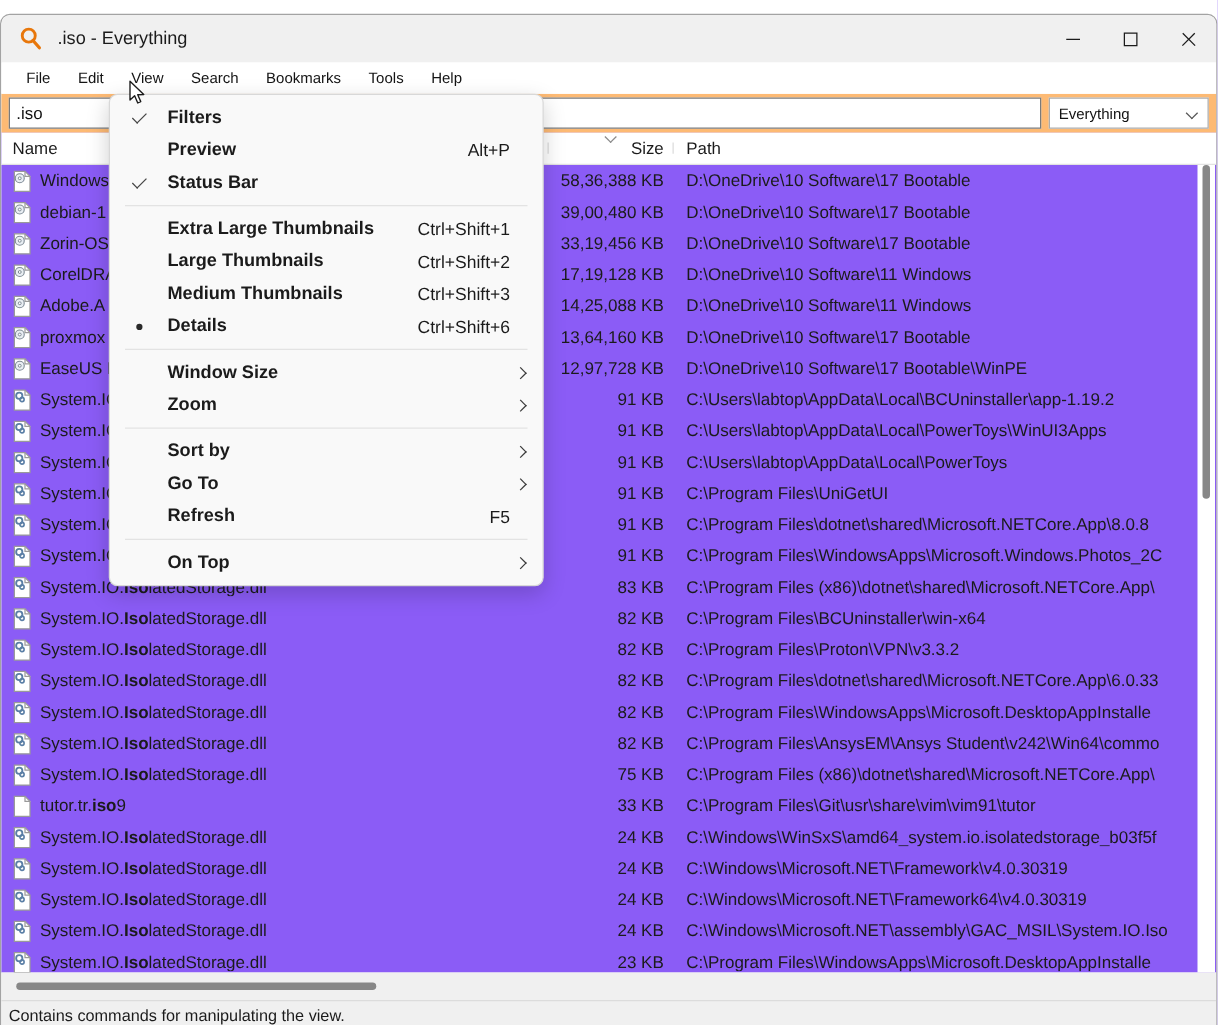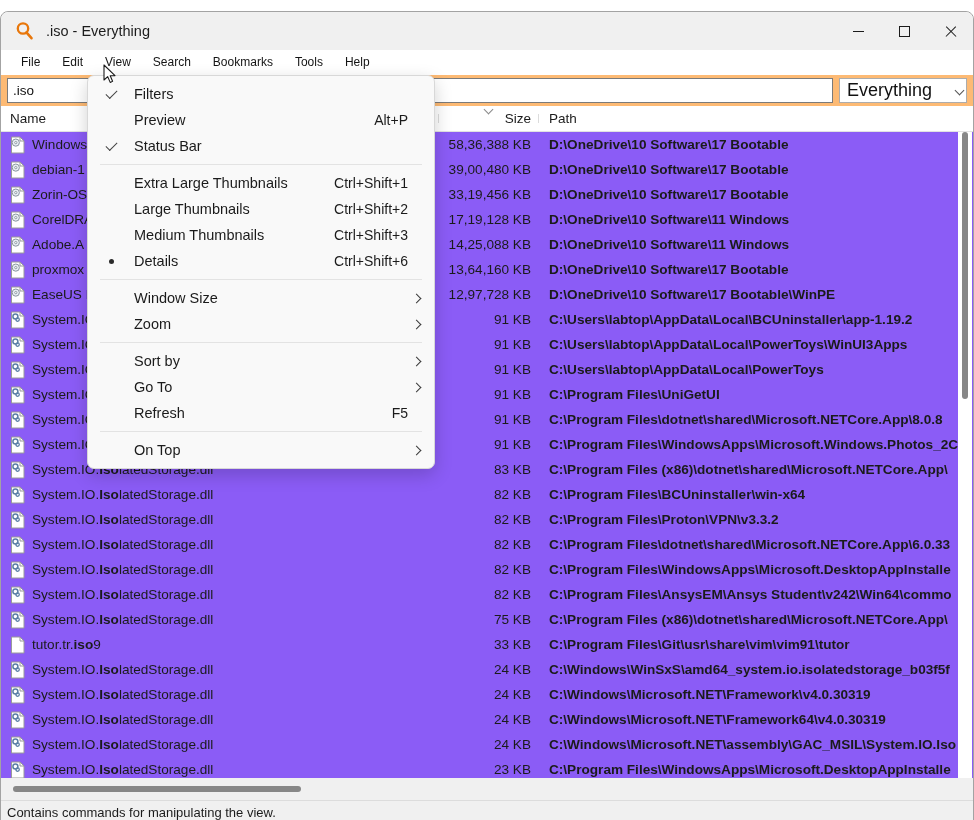--- a/index.html
+++ b/index.html
@@ -91,21 +91,21 @@
     padding: 0 5px;
     font-family: "Liberation Sans", sans-serif;
     outline: none;
   }
   .scope-select {
     width: 128px; height: 25px;
     border: 1px solid #acacac;
     background: #ffffff;
     display: flex; align-items: center; justify-content: space-between;
     padding: 0 7px 0 7px;
-    font-size: 18px; color: #111;
+    font-size: 12px; color: #111;
     cursor: default;
     gap: 24px;
   }
   .chev-sm {
     width: 9px; height: 9px; position: relative; flex: 0 0 auto;
   }
   .chev-sm::before {
     content:""; position:absolute; left: 0px; top: 1px;
     width: 6px; height: 6px;
     border-right: 1.3px solid #555; border-bottom: 1.3px solid #555;
@@ -149,21 +149,21 @@
     font-size: 13.6px;
     color: #1b1b1b;
     white-space: nowrap;
   }
   .cell-name {
     width: 438px;
     display: flex; align-items: center; gap: 6px;
     padding-left: 9px; overflow: hidden;
   }
   .cell-size { width: 100px; text-align: right; padding-right: 8px; }
-  .cell-path { flex: 1; padding-left: 10px; overflow: hidden; font-weight: bold; }
+  .cell-path { flex: 1; padding-left: 10px; overflow: hidden; }
   .fname { overflow: hidden; text-overflow: clip; }
   .fname b { font-weight: 700; }
 
   .ficon { width: 16px; height: 18px; flex: 0 0 auto; }
 
   
   .vscroll {
     position: absolute; right: 1px; top: 26px;
     width: 14px; bottom: 0;
     background: #ffffff;
@@ -210,21 +210,21 @@
     color: #1b1b1b;
   }
   .mi {
     height: 26px;
     display: flex; align-items: center;
     padding: 0 12px 0 0;
     position: relative;
     cursor: default;
   }
   .mi-check { width: 46px; display: flex; align-items: center; justify-content: center; flex: 0 0 auto; }
-  .mi-label { flex: 1; white-space: nowrap; }
+  .mi-label { flex: 1; white-space: nowrap; font-weight: bold; }
   .mi-accel { color: #1b1b1b; font-size: 14px; margin-left: 14px; white-space: nowrap; }
   .mi-sub { width: 14px; display:flex; align-items:center; justify-content:flex-end; }
   .mi-sep { height: 1px; background: #e3e3e3; margin: 5px 12px 5px 12px; }
   .tick {
     display:inline-block; width: 11px; height: 6px;
     border-left: 1.4px solid #444; border-bottom: 1.4px solid #444;
     transform: rotate(-45deg); margin-top: -3px;
   }
   .bullet { display:inline-block; width: 5px; height: 5px; border-radius: 50%; background:#2b2b2b; }
   .arrow-r { position: relative; width: 10px; height: 10px; display:inline-block; }

